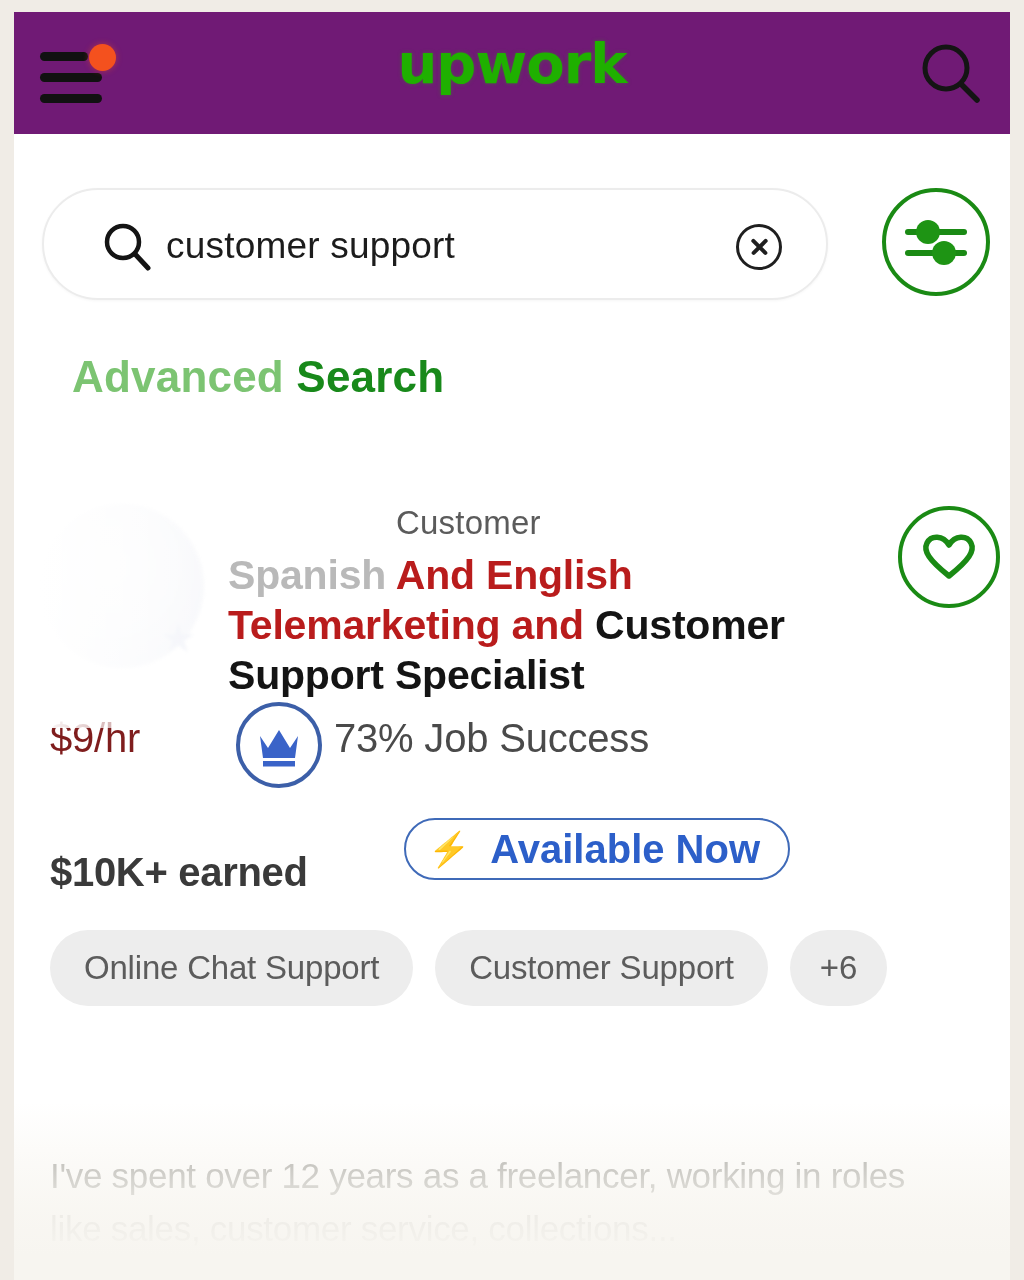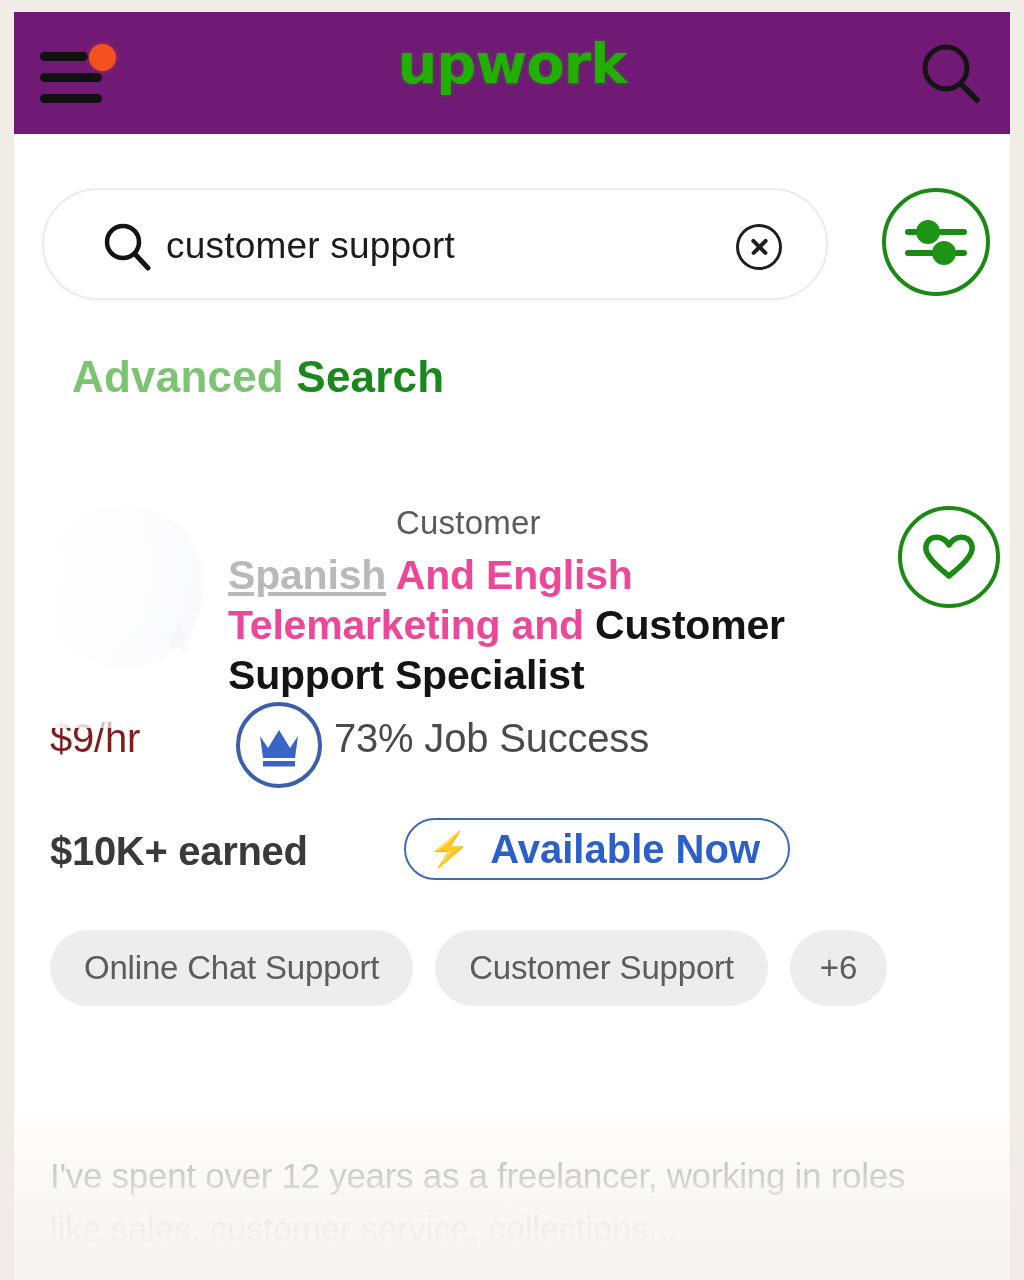--- a/index.html
+++ b/index.html
@@ -106,22 +106,22 @@
 
   .loc {
     position:absolute; left:382px; top:26px;
     font-size:33px; color:#5b5b5b; letter-spacing:.2px;
   }
   .title {
     position:absolute; left:214px; top:72px; width:650px;
     font-size:41px; font-weight:700; line-height:1.22;
     color:#141414; letter-spacing:-.2px;
   }
-  .title .fade1 { color:#b9b9b9;text-decoration:underline; }
-  .title .fade3 { color:#ec4899; }
+  .title .fade1 { color:#b9b9b9; }
+  .title .fade3 { color:#b91c1c; }
 
   .heartbtn {
     position:absolute; left:884px; top:28px; width:102px; height:102px;
     border:4px solid #1a8a14; border-radius:50%; background:#fff; cursor:pointer;
   }
 
   
   .rate {
     position:absolute; left:36px; top:238px;
     font-size:40px; color:#7f1d1d; letter-spacing:-.2px;
@@ -129,21 +129,21 @@
   .jsbadge {
     position:absolute; left:222px; top:224px; width:86px; height:86px;
     border:4px solid #3c5fa8; border-radius:50%; background:#fff;
   }
   .jstext {
     position:absolute; left:320px; top:238px;
     font-size:40px; color:#4a4a4a; letter-spacing:-.2px; white-space:nowrap;
   }
 
   .earned {
-    position:absolute; left:36px; top:351px;
+    position:absolute; left:36px; top:372px;
     font-size:40px; font-weight:700; color:#3a3a3a; letter-spacing:-.3px;
   }
   .availpill {
     position:absolute; left:390px; top:340px; height:62px;
     padding:0 28px 0 22px;
     border:2.5px solid #3f6ab8; border-radius:34px; background:#fff;
     display:flex; align-items:center; gap:20px; cursor:pointer;
   }
   .availpill .bolt { font-size:34px; color:#2f5fd0; line-height:1; }
   .availpill .alabel { font-size:40px; font-weight:700; color:#2c5fc9; white-space:nowrap; }

